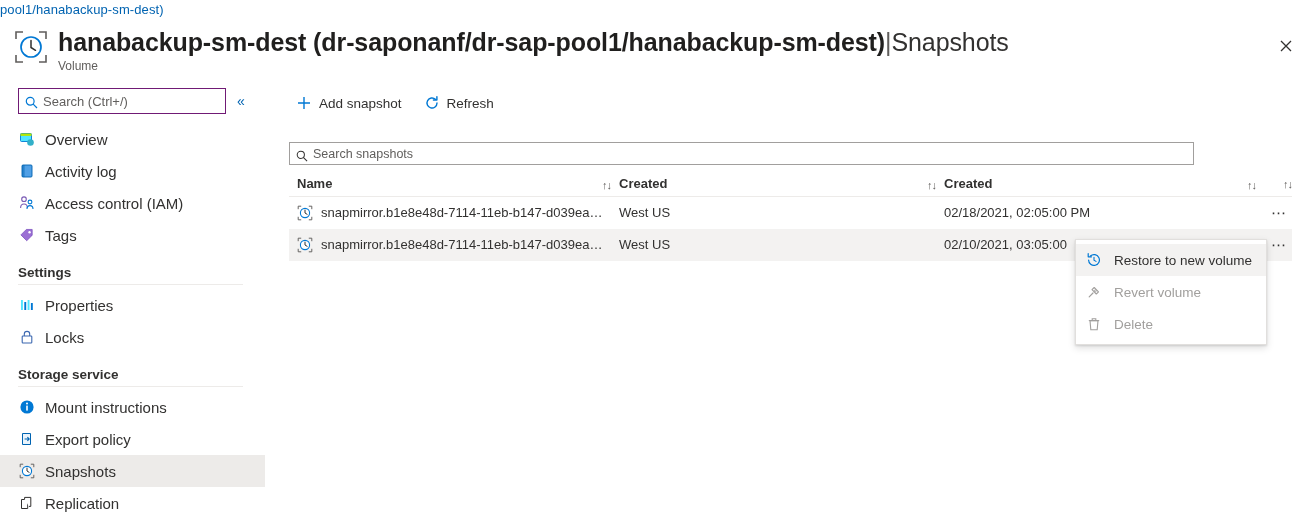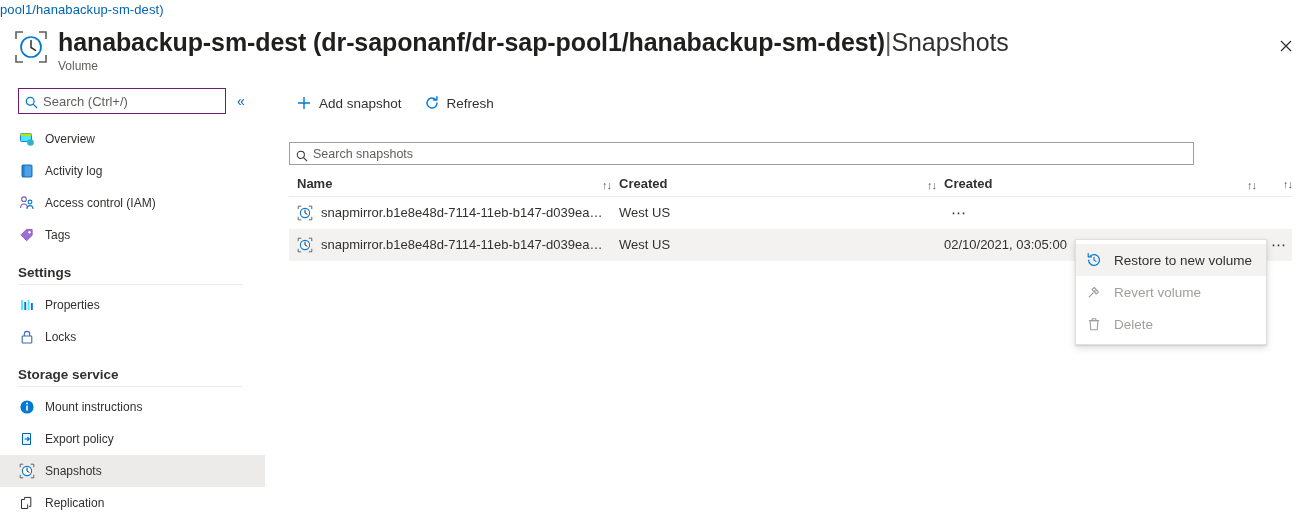--- a/index.html
+++ b/index.html
@@ -53,21 +53,21 @@
   }
   .nav-search input::placeholder { color: #605e5c; }
   .collapse-btn {
     margin-left: 11px; font-size: 14px; color: #0063b1; cursor: pointer;
     line-height: 1; user-select: none;
   }
 
   .nav-list { margin-top: 9px; }
   .nav-item {
     height: 32px; display: flex; align-items: center;
-    padding-left: 18px; cursor: pointer; font-size: 12px; color: #323130;
+    padding-left: 18px; cursor: pointer; font-size: 15px; color: #323130;
   }
   .nav-item.selected { background: #edebe9; }
   .nav-ico { width: 18px; height: 18px; flex: none; margin-right: 9px; display: flex; align-items: center; justify-content: center; }
   .nav-group {
     font-size: 13.5px; font-weight: 600; color: #323130;
     padding: 14px 0 4px 18px;
   }
   .nav-rule { height: 1px; background: #edebe9; margin: 0 22px 4px 18px; }
 
   
@@ -345,20 +345,23 @@
                   <path d="M4.2 14.8h-3v-3"></path>
                 </g>
                 <circle cx="8" cy="8" r="4.6" fill="#fff" stroke="#0078d4" stroke-width="1.1"></circle>
                 <path d="M8 5.1V8l2.1 1.3" stroke="#323130" stroke-width="1" fill="none" stroke-linecap="round"></path>
               </svg></span>
             <span>snapmirror.b1e8e48d-7114-11eb-b147-d039ea…</span>
           </div>
           <div class="td col-loc">
             <span>West US</span>
           </div>
+          <div class="td col-crt">
+            <span>02/18/2021, 02:05:00 PM</span>
+          </div>
           <div class="td col-act">
             <span class="ellipsis-btn">⋯</span>
           </div>
         </div>
         <div class="trow alt">
           <div class="td col-name">
             <span class="row-ico"><svg viewBox="0 0 16 16" width="16" height="16">
                 <g fill="none" stroke="#605e5c" stroke-width=".95">
                   <path d="M1.2 4.2V1.2h3"></path>
                   <path d="M11.8 1.2h3v3"></path>

